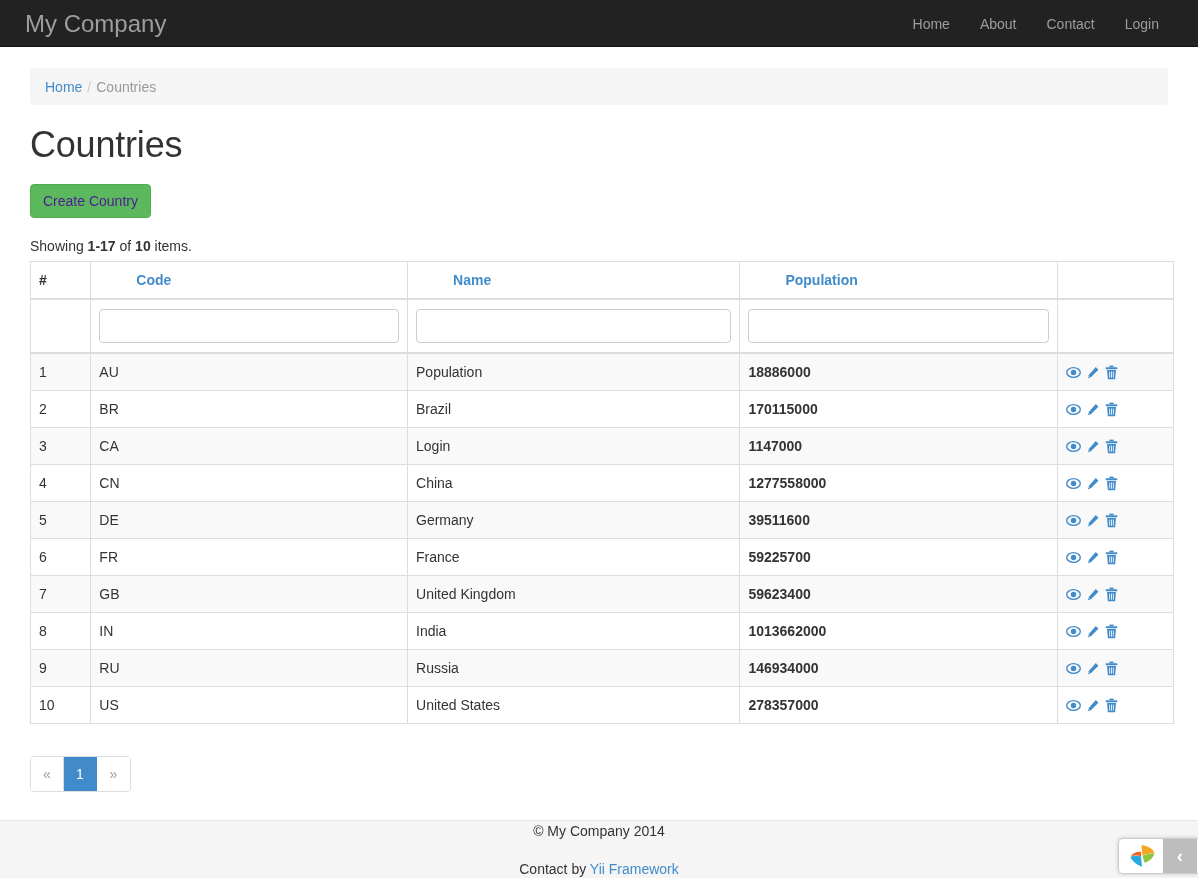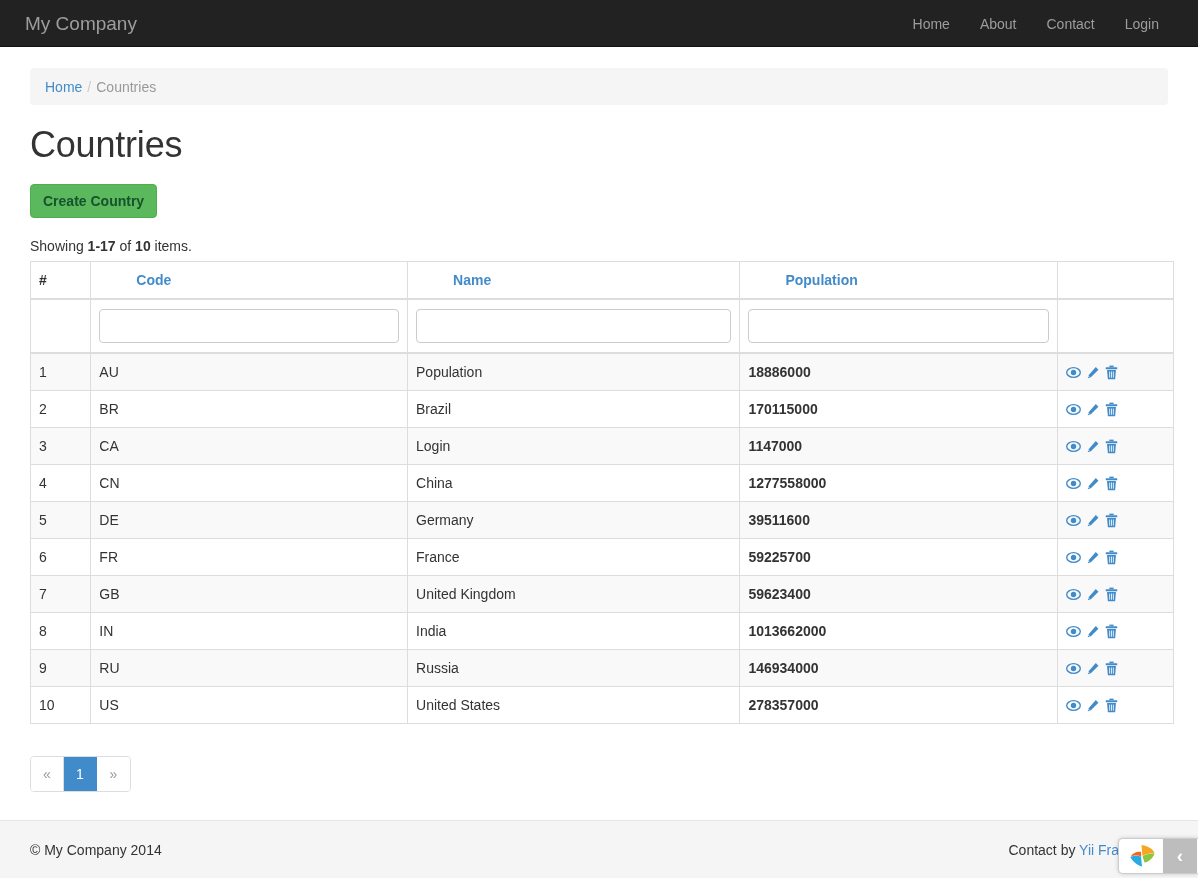--- a/index.html
+++ b/index.html
@@ -19,21 +19,21 @@
   
   .navbar {
     position: absolute; top: 0; left: 0;
     width: 1198px; height: 47px;
     background: #222222;
     border-bottom: 1px solid #121212;
   }
   .navbar-brand {
     position: absolute; left: 25px; top: 0;
     height: 34px; line-height: 47px;
-    font-size: 19px; color: #9d9d9d;
+    font-size: 24px; color: #9d9d9d;
     text-decoration: none; cursor: pointer;
     white-space: nowrap;
   }
   .nav-links {
     position: absolute; right: 24px; top: 0;
     height: 47px; display: flex; align-items: stretch;
   }
   .nav-link {
     display: flex; align-items: center;
     padding: 0 15px;
@@ -76,23 +76,23 @@
   }
 
   
   .btn-create {
     display: inline-block;
     margin-top: 19px;
     padding: 6px 12px;
     background: #5cb85c;
     border: 1px solid #4cae4c;
     border-radius: 4px;
-    color: #14532d;
-    font-size: 14px;
-    font-weight: bold;
+    color: #4c1d95;
+    font-size: 14px;
+    font-weight: normal;
     line-height: 1.428571429;
     text-decoration: none;
     cursor: pointer;
     white-space: nowrap;
   }
 
   
   .summary {
     margin-top: 18px; margin-bottom: 5px;
     font-size: 14px; color: #333333;
@@ -188,21 +188,21 @@
   .footer {
     position: absolute; left: 0; bottom: 0;
     width: 1198px; height: 58px;
     background: #f5f5f5;
     border-top: 1px solid #e5e5e5;
   }
   .footer-inner {
     width: 1168px; margin: 0 auto; padding: 0 15px;
     height: 58px; display: flex; align-items: center;
     justify-content: space-between;
-    font-size: 14px; color: #333333;
+    font-size: 14px; color: #333333; flex-direction: column;
   }
   .footer-right { color: #333333; white-space: nowrap; }
   .footer-right a { color: #428bca; text-decoration: none; cursor: pointer; }
 
   
   .debug-toolbar {
     position: absolute; right: 0; bottom: 4px;
     height: 36px; width: 80px;
     display: flex; align-items: stretch;
     background: #ffffff;

